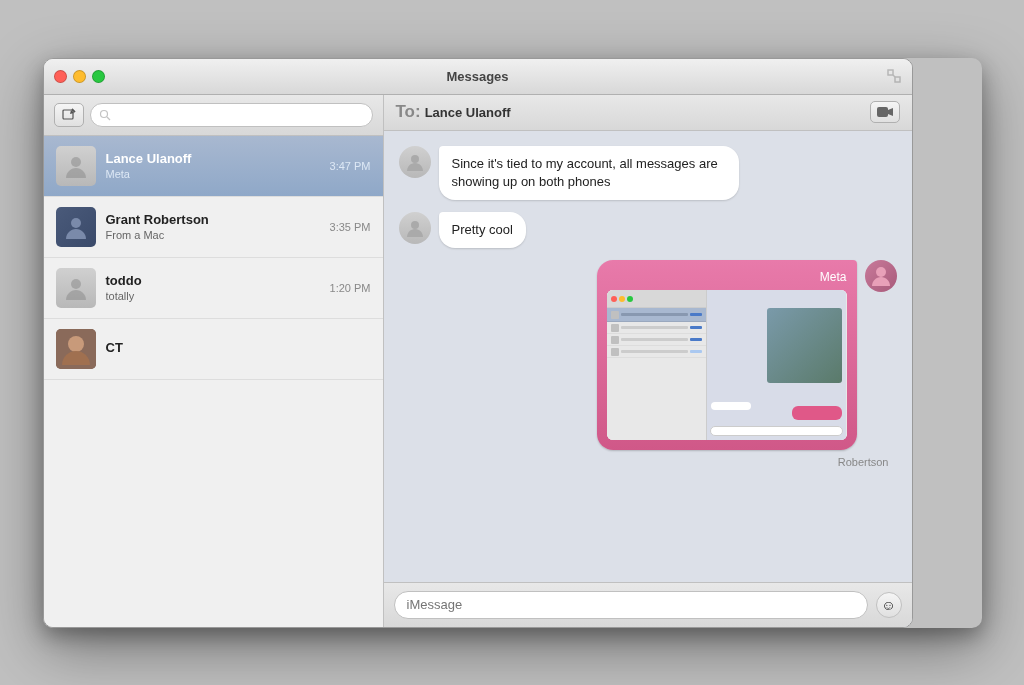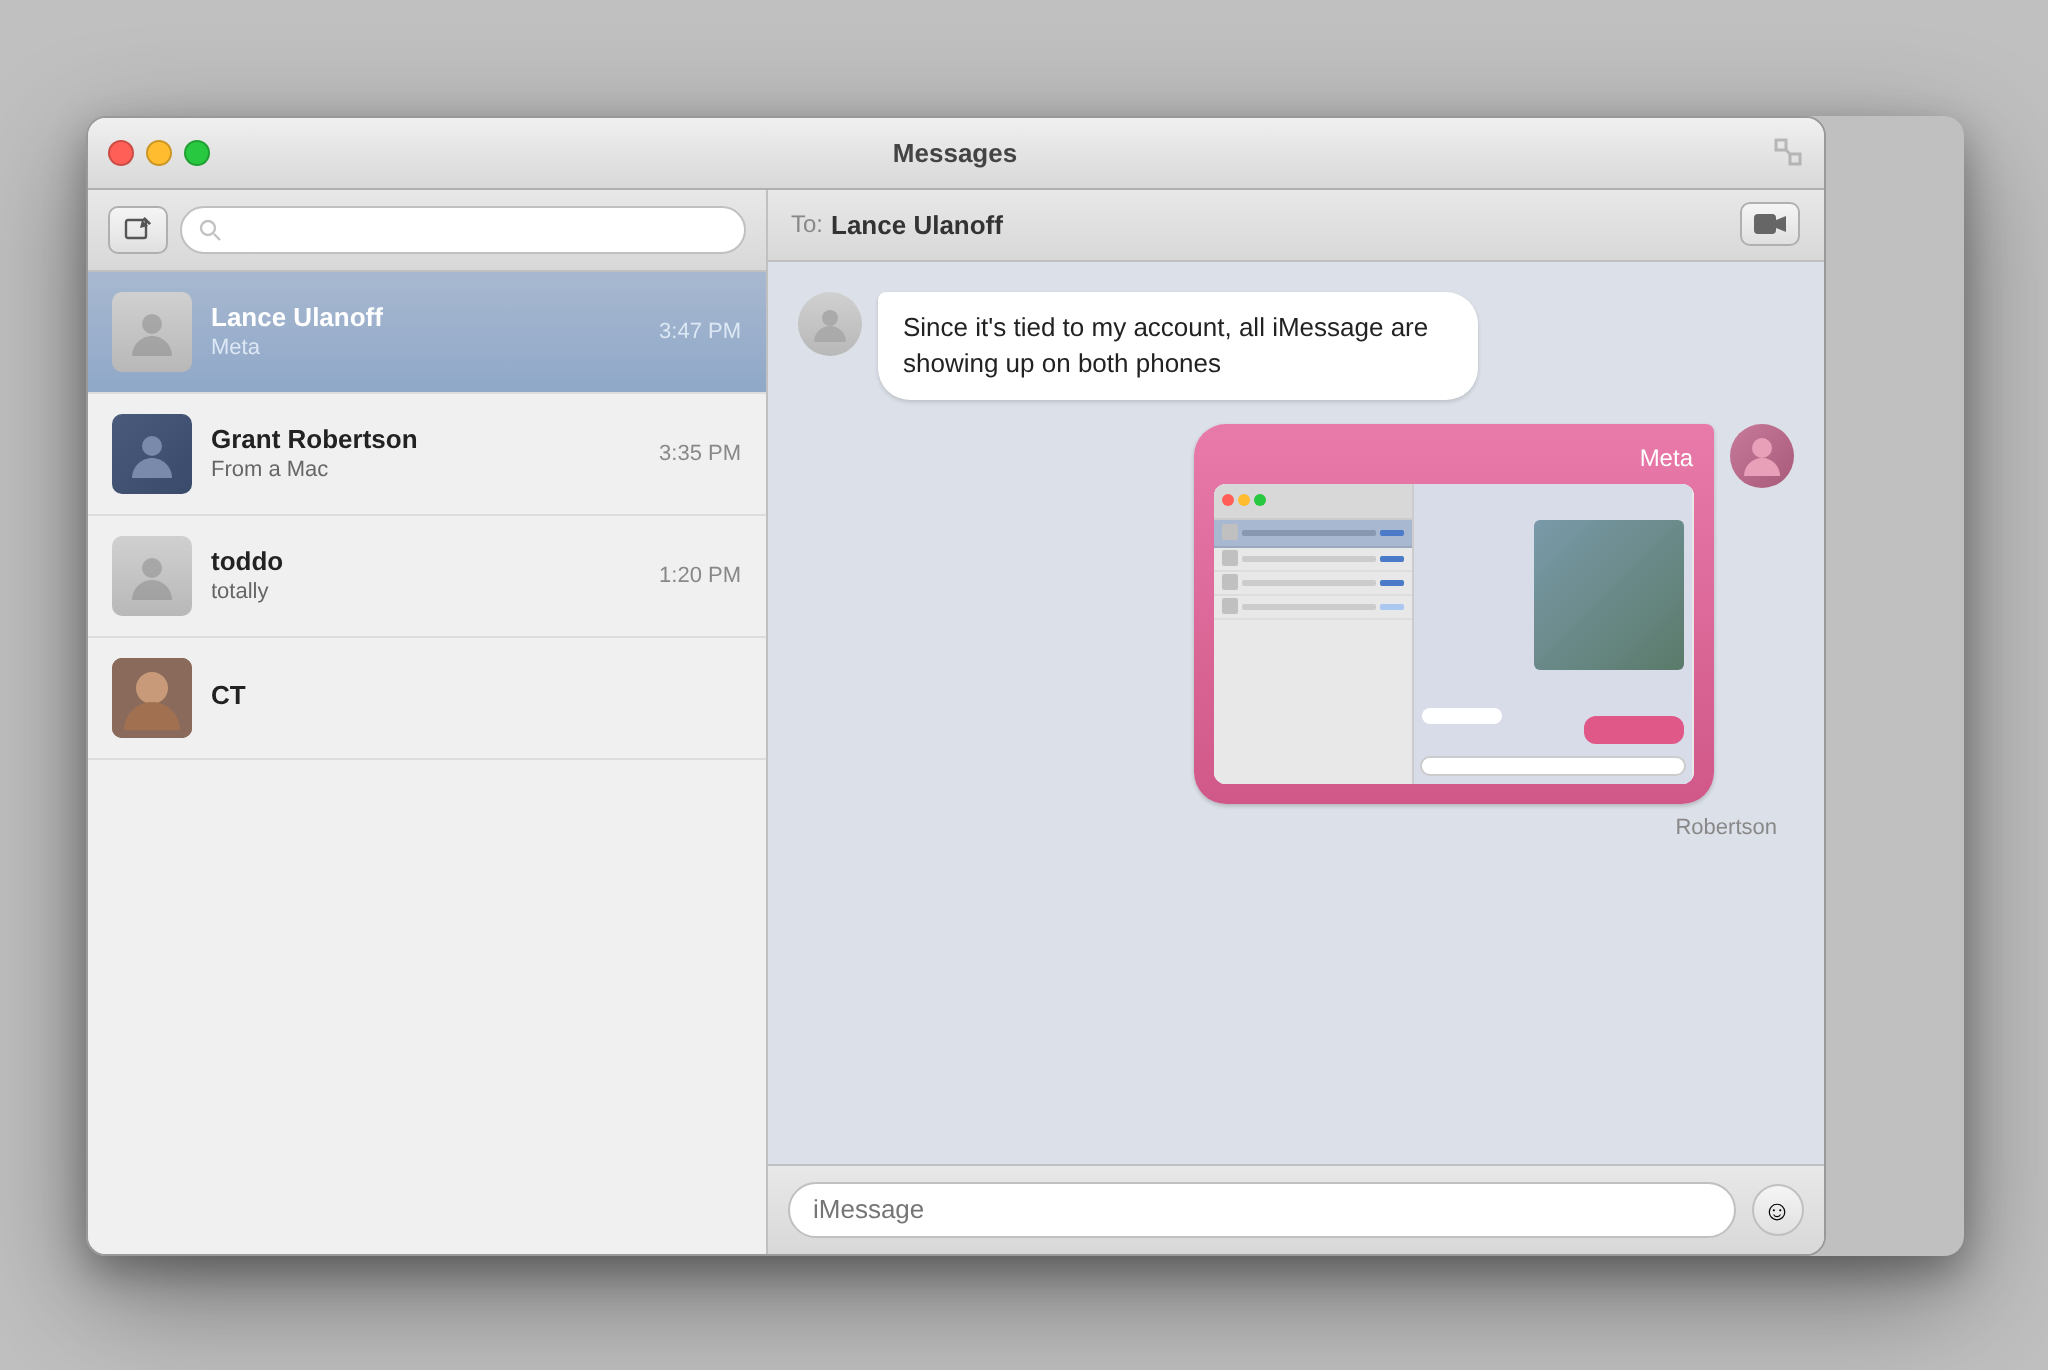--- a/index.html
+++ b/index.html
@@ -235,23 +235,24 @@
 
     .chat-header {
       background: linear-gradient(to bottom, #e8e8e8, #d8d8d8);
       height: 36px;
       display: flex;
       align-items: center;
       padding: 0 12px;
       border-bottom: 1px solid #c0c0c0;
     }
     .chat-to-label {
-      font-size: 12px;
+      font-size: 17px;
       color: #888;
       margin-right: 4px;
+      font-weight: bold;
     }
     .chat-recipient {
       font-size: 13px;
       font-weight: 600;
       color: #333;
     }
     .facetime-btn {
       margin-left: auto;
       width: 30px;
       height: 22px;
@@ -528,25 +529,36 @@
         <div class="messages-container">
 
           <div class="message-row incoming">
             <div class="msg-avatar">
               <svg width="22" height="22" viewBox="0 0 22 22" fill="none">
                 <circle cx="11" cy="8" r="4" fill="#aaa"></circle>
                 <path d="M3 20c0-4.4 3.6-8 8-8s8 3.6 8 8" fill="#aaa"></path>
               </svg>
             </div>
             <div class="bubble bubble-incoming">
-              <span>Since it's tied to my account, all iMessage are showing up on both phones</span>
-            </div>
-          </div>
-
-
+              <span>Since it's tied to my account, all messages are showing up on both phones</span>
+            </div>
+          </div>
+
+
+          <div class="message-row incoming">
+            <div class="msg-avatar">
+              <svg width="22" height="22" viewBox="0 0 22 22" fill="none">
+                <circle cx="11" cy="8" r="4" fill="#aaa"></circle>
+                <path d="M3 20c0-4.4 3.6-8 8-8s8 3.6 8 8" fill="#aaa"></path>
+              </svg>
+            </div>
+            <div class="bubble bubble-incoming">
+              <span>Pretty cool</span>
+            </div>
+          </div>
 
           <div class="message-row outgoing">
             <div class="msg-avatar-photo">
               <svg width="24" height="24" viewBox="0 0 24 24" fill="none">
                 <circle cx="12" cy="8" r="5" fill="#e8a0b8"></circle>
                 <path d="M3 22c0-4.9 4-9 9-9s9 4.1 9 9" fill="#e8a0b8"></path>
               </svg>
             </div>
             <div class="screenshot-bubble">
               <div class="screenshot-label">Meta</div>

